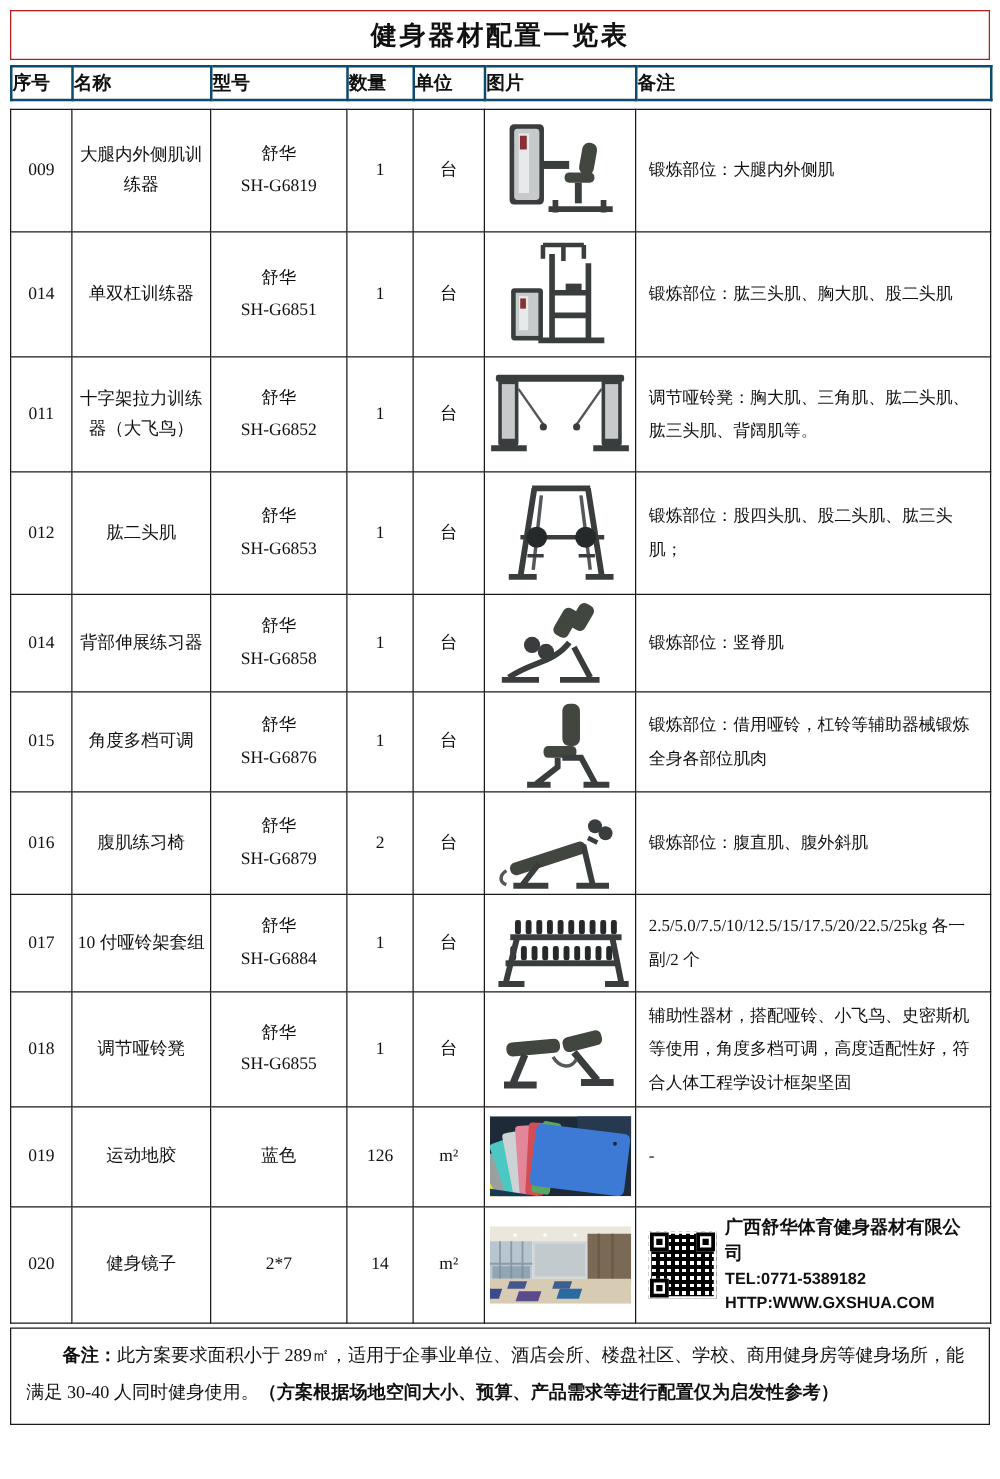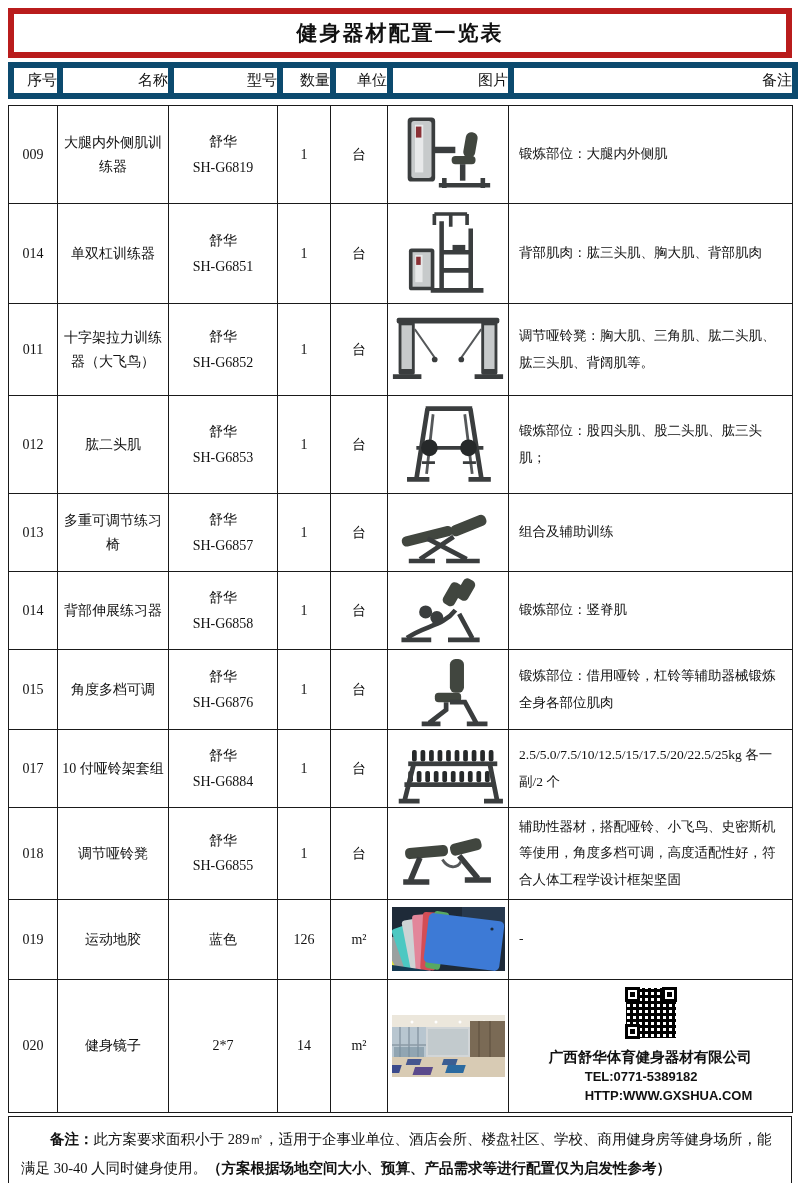--- a/index.html
+++ b/index.html
@@ -1,44 +1,44 @@
 <!DOCTYPE html>
 <html><head>
 <meta charset="utf-8">
 <style>
   html,body{margin:0;padding:0;background:#ffffff;}
   body{width:800px;height:1183px;font-family:"Liberation Serif","DejaVu Serif",serif;color:#111;}
   .page{padding:8px;box-sizing:border-box;width:800px;}
-  .title-box{border:6px solid #b91c1c;height:38px;display:flex;align-items:center;justify-content:center;
+  .title-box{border:1px solid #b91c1c;height:38px;display:flex;align-items:center;justify-content:center;
     font-size:21px;font-weight:bold;letter-spacing:2px;margin-bottom:4px;font-family:"Liberation Sans","DejaVu Sans",sans-serif;}
   table{border-collapse:collapse;table-layout:fixed;width:784px;}
   col.c1{width:49px}col.c2{width:111px}col.c3{width:109px}col.c4{width:53px}col.c5{width:57px}col.c6{width:121px}col.c7{width:284px}
   .hdr{margin-bottom:6px;}
-  .hdr th{border:6px solid #0c4a6e;height:25px;font-size:15px;font-weight:normal;text-align:right;
+  .hdr th{border:2px solid #0c4a6e;height:25px;font-size:15px;font-weight:bold;text-align:left;
     font-family:"Liberation Sans","DejaVu Sans",sans-serif;padding:0;}
   .body-tbl td{border:1px solid #1a1a1a;font-size:14px;text-align:center;vertical-align:middle;padding:2px 4px;line-height:1.65;}
   .body-tbl td.remark{text-align:left;padding:6px 10px;font-size:13.5px;line-height:1.95;}
   .body-tbl td.img-cell{padding:2px;}
   .r0{height:98px}.r1{height:100px}.r2{height:92px}.r3{height:98px}.r4{height:78px}.r5{height:78px}
   .r6{height:80px}.r7{height:82px}.r8{height:78px}.r9{height:86px}.r10{height:80px}.r11{height:73px}
   .img-wrap{display:flex;align-items:center;justify-content:center;}
   .footer-box{border:1px solid #1a1a1a;margin-top:3px;padding:8px 12px 10px 12px;font-size:14.5px;line-height:2.0;}
   .footer-box p{margin:0;text-indent:2em;}
   .b{font-weight:bold;}
-  .company{display:flex;align-items:center;gap:7px;flex-direction:column;}
+  .company{display:flex;align-items:center;gap:7px;}
   .qr{width:54px;height:54px;flex:0 0 54px;position:relative;background:
       repeating-linear-gradient(0deg,#000 0 3px,rgba(255,255,255,0) 3px 6px),
       repeating-linear-gradient(90deg,#000 0 3px,#fff 3px 6px);outline:2px solid #fff;outline-offset:-2px;}
   .qr .f{position:absolute;width:15px;height:15px;border:3px solid #000;box-sizing:border-box;
       background-color:#fff;background-image:linear-gradient(#000,#000);background-size:5px 5px;
       background-position:center;background-repeat:no-repeat;}
   .qr .tl{top:1px;left:1px}.qr .tr{top:1px;right:1px}.qr .bl{bottom:1px;left:1px}
   .company-text{font-family:"Liberation Sans","DejaVu Sans",sans-serif;text-align:left;line-height:1.45;}
   .company-name{font-size:14.5px;font-weight:bold;}
-  .company-tel,.company-url{font-size:13px;font-weight:bold;margin-left:36px;}
+  .company-tel,.company-url{font-size:13px;font-weight:bold;}
   .model-line{line-height:1.8;text-align:center;}
 </style>
 </head>
 <body>
 
 <div class="page">
 
   <div class="title-box">健身器材配置一览表</div>
 
   <table class="hdr">
@@ -118,21 +118,21 @@
           <path d="M40 6 H76 M40 6 V18 M76 6 V18 M58 6 V20" stroke="#3a3d3e" stroke-width="4" fill="none"></path>
           <path d="M48 14 V90 M80 22 V90 M48 48 H80 M48 68 H80 M36 90 H94" stroke="#3a3d3e" stroke-width="5" fill="none"></path>
           <rect x="12" y="44" width="28" height="46" rx="3" fill="#3a3d3e"></rect>
           <rect x="16" y="48" width="20" height="38" fill="#c7cacb"></rect>
           <rect x="19" y="51" width="8" height="30" fill="#e8e9ea"></rect>
           <rect x="20" y="53" width="5" height="9" fill="#8a3035"></rect>
           <rect x="60" y="40" width="14" height="6" fill="#3a3d3e"></rect>
         </svg>
             </div>
           </td>
-      <td class="remark">背部肌肉：肱三头肌、胸大肌、背部肌肉</td>
+      <td class="remark">锻炼部位：肱三头肌、胸大肌、股二头肌</td>
     </tr>
 
     <tr class="r2">
       <td>011</td>
       <td>十字架拉力训练器（大飞鸟）</td>
       <td>
         <div class="model-line">舒华</div>
         <div class="model-line">SH-G6852</div>
       </td>
       <td>1</td>
@@ -172,40 +172,20 @@
           <path d="M24 50 H96" stroke="#3a3d3e" stroke-width="4"></path>
           <circle cx="38" cy="50" r="9" fill="#26292a"></circle>
                 <circle cx="80" cy="50" r="9" fill="#26292a"></circle>
           <path d="M30 66 H44 M74 66 H88" stroke="#3a3d3e" stroke-width="3"></path>
         </svg>
             </div>
           </td>
       <td class="remark">锻炼部位：股四头肌、股二头肌、肱三头肌；</td>
     </tr>
 
-    <tr class="r4">
-      <td>013</td>
-      <td>多重可调节练习椅</td>
-      <td>
-        <div class="model-line">舒华</div>
-        <div class="model-line">SH-G6857</div>
-      </td>
-      <td>1</td>
-      <td>台</td>
-      <td class="img-cell">
-            <div class="img-wrap">
-        <svg width="112" height="68" viewBox="0 0 120 72">
-          <rect x="10" y="34" width="56" height="11" rx="5" fill="#41463f" transform="rotate(-14 38 40)"></rect>
-          <rect x="62" y="22" width="40" height="12" rx="5" fill="#41463f" transform="rotate(-22 82 28)"></rect>
-          <path d="M30 64 L66 40 M38 42 L80 64 M18 66 H46 M58 66 H94" stroke="#3a3d3e" stroke-width="5" fill="none"></path>
-        </svg>
-            </div>
-          </td>
-      <td class="remark">组合及辅助训练</td>
-    </tr>
 
     <tr class="r5">
       <td>014</td>
       <td>背部伸展练习器</td>
       <td>
         <div class="model-line">舒华</div>
         <div class="model-line">SH-G6858</div>
       </td>
       <td>1</td>
       <td>台</td>
@@ -238,20 +218,43 @@
         <svg width="94" height="74" viewBox="0 0 100 78">
           <rect x="52" y="6" width="15" height="36" rx="6" fill="#41463f"></rect>
           <rect x="36" y="42" width="28" height="10" rx="4" fill="#41463f"></rect>
           <path d="M48 52 V60 L30 74 M52 52 H68 L80 74 M22 75 H42 M70 75 H92" stroke="#3a3d3e" stroke-width="5" fill="none"></path>
         </svg>
             </div>
           </td>
       <td class="remark">锻炼部位：借用哑铃，杠铃等辅助器械锻炼全身各部位肌肉</td>
     </tr>
 
+    <tr class="r7">
+      <td>016</td>
+      <td>腹肌练习椅</td>
+      <td>
+        <div class="model-line">舒华</div>
+        <div class="model-line">SH-G6879</div>
+      </td>
+      <td>2</td>
+      <td>台</td>
+      <td class="img-cell">
+            <div class="img-wrap">
+        <svg width="112" height="74" viewBox="0 0 120 78">
+          <rect x="16" y="46" width="68" height="11" rx="5" fill="#41463f" transform="rotate(-18 50 52)"></rect>
+          <circle cx="90" cy="24" r="6" fill="#3a3d3e"></circle>
+                <circle cx="99" cy="30" r="6" fill="#3a3d3e"></circle>
+          <path d="M84 34 L92 38" stroke="#3a3d3e" stroke-width="4"></path>
+          <path d="M28 74 L42 56 M80 40 L88 74 M20 75 H50 M74 75 H102" stroke="#3a3d3e" stroke-width="5" fill="none"></path>
+          <path d="M14 62 C8 66 8 72 14 74" stroke="#55585a" stroke-width="3" fill="none"></path>
+        </svg>
+            </div>
+          </td>
+      <td class="remark">锻炼部位：腹直肌、腹外斜肌</td>
+    </tr>
 
     <tr class="r8">
       <td>017</td>
       <td>10 付哑铃架套组</td>
       <td>
         <div class="model-line">舒华</div>
         <div class="model-line">SH-G6884</div>
       </td>
       <td>1</td>
       <td>台</td>

